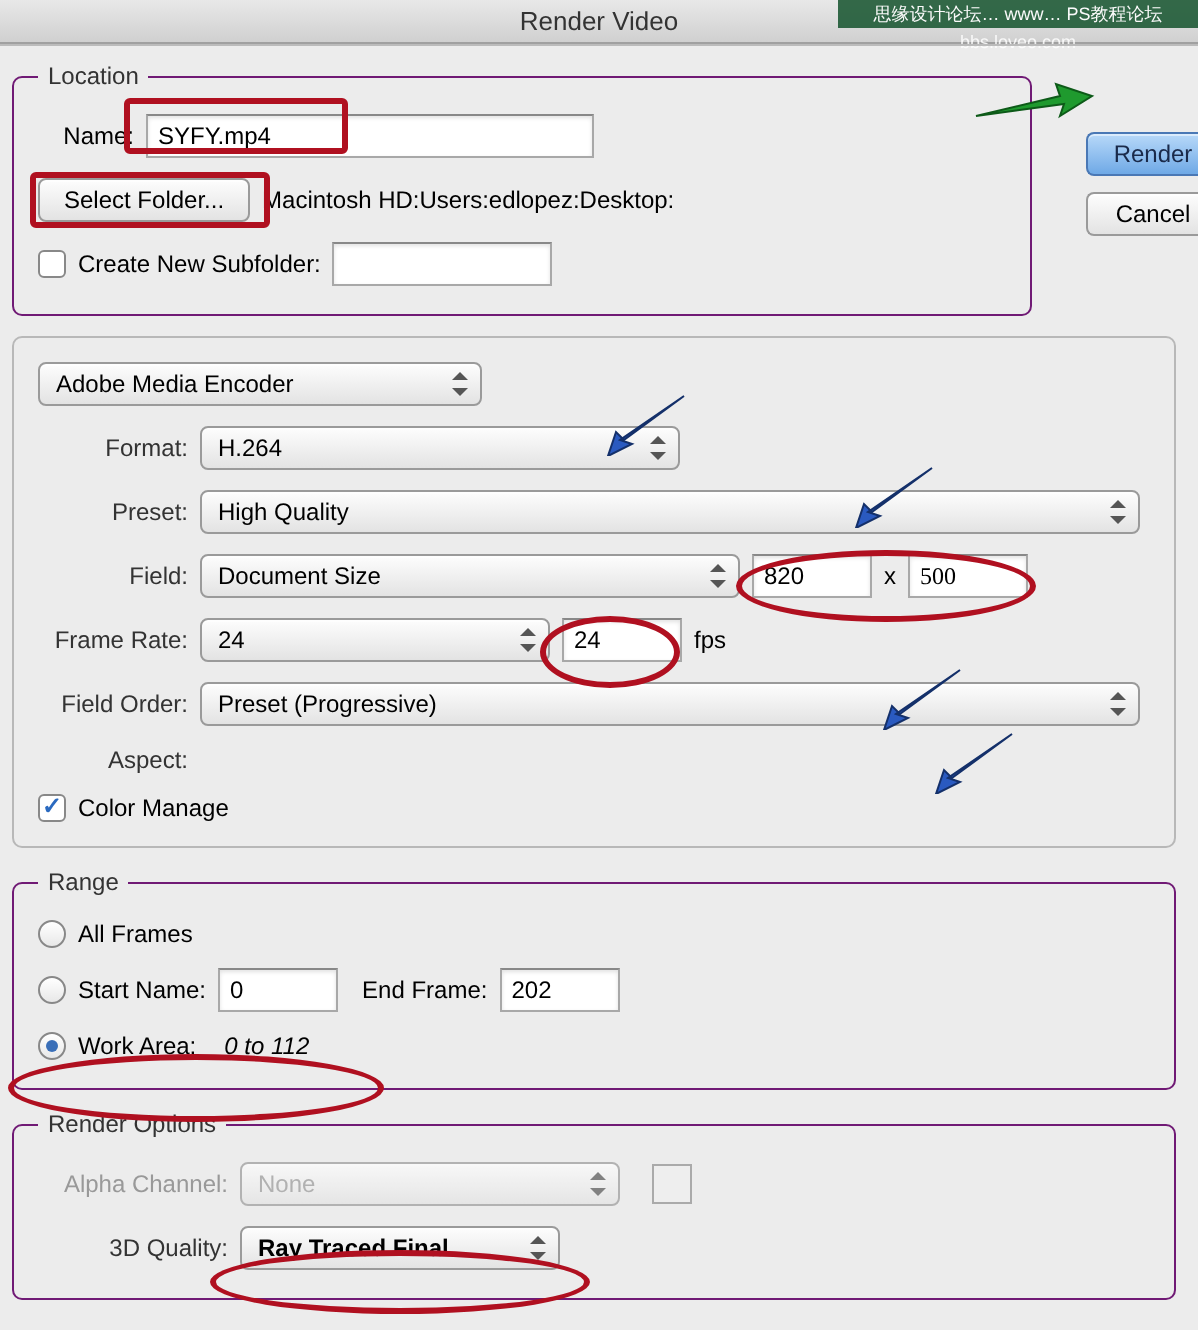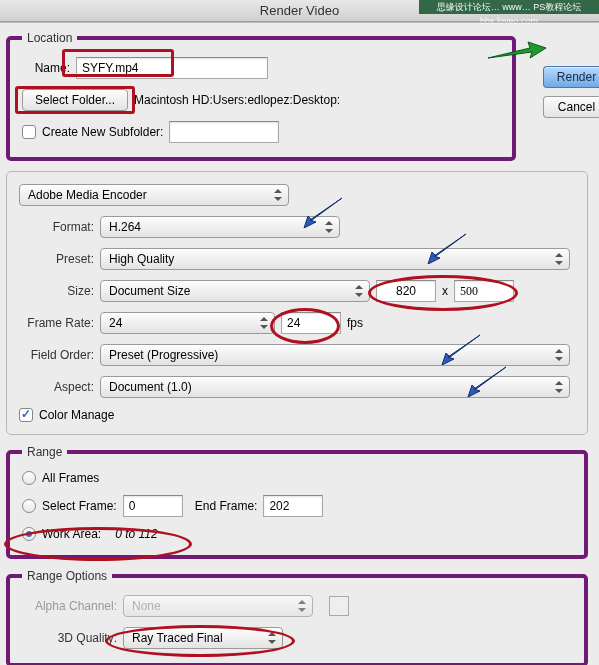--- a/index.html
+++ b/index.html
@@ -4,21 +4,21 @@
 <style>
 * { box-sizing: border-box; margin: 0; padding: 0; }
 body { font-family: "Lucida Grande", Arial, sans-serif; font-size: 12px; background: #ececec; width: 599px; height: 665px; position: relative; overflow: hidden; }
 
 .titlebar { height: 22px; background: linear-gradient(#e8e8e8, #d0d0d0); border-bottom: 1px solid #a0a0a0; text-align: center; line-height: 22px; font-size: 13px; color: #333; }
 
 .watermark-right { position: absolute; top: 0; right: 0; width: 180px; height: 14px; background: #14532d; color: #fff; font-size: 9px; opacity: 0.85; text-align: center; line-height: 14px; }
 
 .content { padding: 8px 10px 8px 6px; position: relative; }
 
-fieldset { border: 4px solid #701a75; border-radius: 5px; padding: 12px 28px 14px 12px; margin-bottom: 10px; position: relative; }
+fieldset { border: 1px solid #701a75; border-radius: 5px; padding: 12px 28px 14px 12px; margin-bottom: 10px; position: relative; }
 fieldset > legend { padding: 0 5px; font-size: 12px; color: #333; }
 
 .row { display: flex; align-items: center; margin-bottom: 10px; gap: 6px; }
 .row:last-child { margin-bottom: 0; }
 .label { text-align: right; min-width: 75px; color: #333; }
 .label-sm { text-align: right; min-width: 48px; }
 
 input[type=text] { background: #fff; border: 1px solid #a8a8a8; border-top-color: #888; border-radius: 0; padding: 3px 5px; font-size: 12px; height: 22px; box-shadow: inset 0 1px 2px rgba(0,0,0,0.12); }
 
 .mac-btn { background: linear-gradient(#fdfdfd, #e3e3e3); border: 1px solid #9a9a9a; border-radius: 4px; padding: 3px 12px; font-size: 12px; cursor: pointer; box-shadow: 0 1px 0 rgba(255,255,255,0.6) inset; }
@@ -42,21 +42,21 @@
 
 .ann-rect { position: absolute; border: 3px solid #b01020; border-radius: 3px; pointer-events: none; }
 .ann-ellipse { position: absolute; border: 3px solid #b01020; border-radius: 50%; pointer-events: none; }
 .ann-arrow-blue { position: absolute; pointer-events: none; }
 .ann-arrow-green { position: absolute; pointer-events: none; }
 
 
 .content-top-border { border-top: 1px solid #bbb; }
 
 
-.w200{width:192px}.w230{width:270px}.w85{width:85px}.w60{width:60px}.w175{width:175px}
+.w200{width:224px}.w230{width:222px}.w85{width:85px}.w60{width:60px}.w175{width:175px}
 
 fieldset.nogroup { border: 1px solid #b8b8b8; padding: 12px; }
 </style>
 </head>
 <body>
 
 <div class="titlebar">Render Video</div>
 <div class="watermark-right">思缘设计论坛… www… PS教程论坛 bbs.loveo.com</div>
 
 <div class="content content-top-border">
@@ -95,81 +95,80 @@
       <span class="label">Format:</span>
       <span class="select" style="width:240px;">H.264</span>
     </div>
 
     <div class="row">
       <span class="label">Preset:</span>
       <span class="select" style="width:470px;">High Quality</span>
     </div>
 
     <div class="row">
-      <span class="label">Size:</span>
+      <span class="label">Field:</span>
       <span class="select" style="width:270px;">Document Size</span>
-      <input type="text" class="w60" style="text-align: center;" value="820">
+      <input type="text" class="w60" style="text-align: left;" value="820">
       <span>x</span>
       <input type="text" class="w60" style="text-align: left; font-family: Liberation Serif, serif;" value="500">
     </div>
 
     <div class="row">
       <span class="label">Frame Rate:</span>
       <span class="select w175">24</span>
       <input type="text" class="w60" value="24" style="">
       <span>fps</span>
     </div>
 
     <div class="row">
       <span class="label">Field Order:</span>
       <span class="select" style="width:470px;">Preset (Progressive)</span>
     </div>
 
     <div class="row">
       <span class="label">Aspect:</span>
-      <span class="select" style="width:470px;">Document (1.0)</span>
     </div>
 
     <div class="row" style="">
       <span class="checkbox checked"></span>
       <span>Color Manage</span>
     </div>
   </fieldset>
 
   <fieldset style="width:582px;">
     <legend>Range</legend>
 
     <div class="row">
       <span class="radio"></span>
       <span>All Frames</span>
     </div>
     <div class="row">
       <span class="radio"></span>
-      <span>Select Frame:</span>
+      <span>Start Name:</span>
       <input type="text" class="w60" value="0" style="">
       <span style="margin-left:6px;">End Frame:</span>
       <input type="text" class="w60" value="202" style="">
     </div>
     <div class="row">
       <span class="radio checked"></span>
       <span>Work Area:</span>
       <span style="margin-left:8px;font-style:italic;">0 to 112</span>
     </div>
   </fieldset>
 
   <fieldset style="width:582px;">
-    <legend>Range Options</legend>
+    <legend>Render Options</legend>
     <div class="row">
       <span class="label disabled" style="min-width:95px;">Alpha Channel:</span>
       <span class="select disabled" style="width:190px;opacity:0.7;">None</span>
       <span style="width:20px;height:20px;border:1px solid #aaa;background:#eee;display:inline-block;margin-left:10px;"></span>
     </div>
     <div class="row">
       <span class="label" style="min-width:95px;">3D Quality:</span>
-      <span class="select" style="width:160px;">Ray Traced Final</span>
+      <span class="select" style="width:160px;font-weight:bold;">Ray Traced Final</span>
     </div>
   </fieldset>
 
 </div>
 
 <div class="ann-rect" style="left:62px; top:49px; width:112px; height:28px;"></div>
 
 <div class="ann-rect" style="left:15px; top:86px; width:120px; height:28px;"></div>
 
 <div class="ann-ellipse" style="left:368px; top:275px; width:150px; height:36px;"></div>

